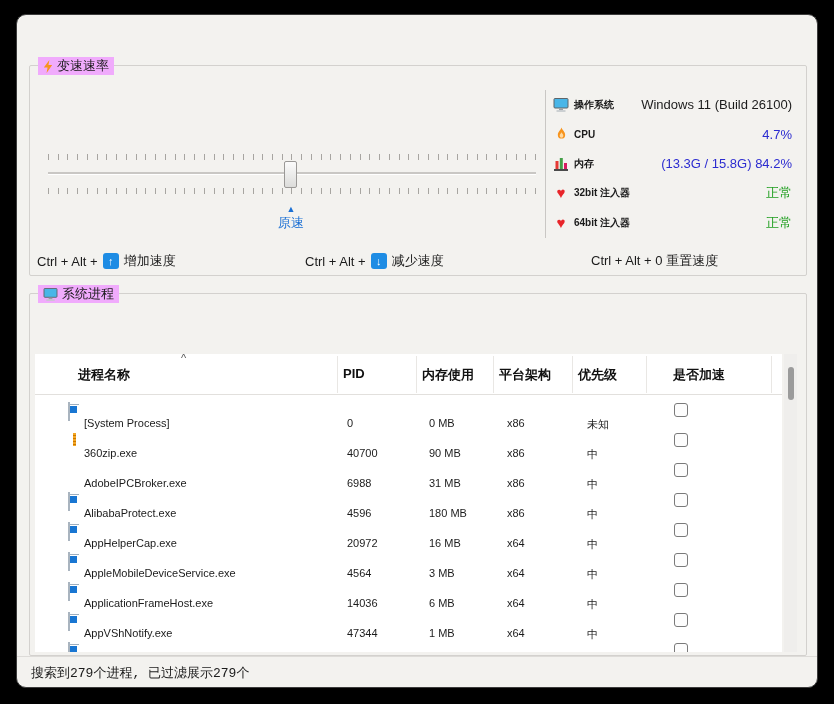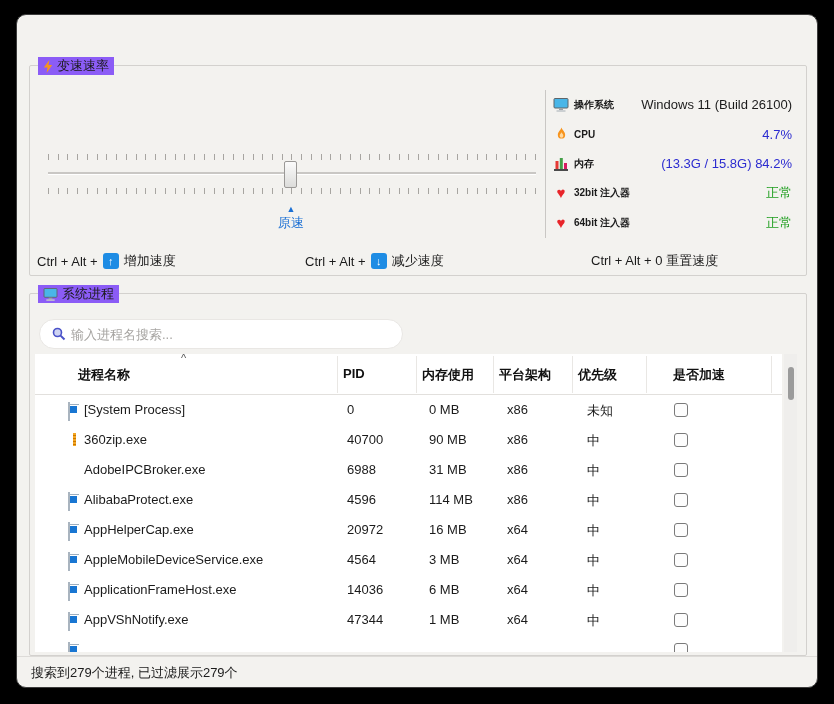--- a/index.html
+++ b/index.html
@@ -16,21 +16,21 @@
   .win-btn { position:absolute; top:4px; width:34px; height:28px; display:flex; align-items:center; justify-content:center; }
   .btn-min { left:667px; } .btn-max { left:712px; } .btn-close { left:758px; }
   .min-bar { width:11px; height:1px; background:#1b1b1b; }
   .max-box { width:10px; height:10px; border:1px solid #b8b5b1; }
   .close-glyph { font-size:17px; color:#1b1b1b; line-height:1; }
 
   
   .groupbox { position:absolute; border:1px solid #d3d1ce; border-radius:2px; }
   .gb1 { left:12px; top:50px; width:778px; height:211px; }
   .gb2 { left:12px; top:278px; width:778px; height:363px; }
-  .legend { position:absolute; top:-9px; left:8px; background:#8b5cf6; padding:0 5px;
+  .legend { position:absolute; top:-9px; left:8px; background:#f0abfc; padding:0 5px;
             font-size:13px; color:#1b1b1b; display:flex; align-items:center; gap:4px; height:18px; }
 
   
   .speed-value { position:absolute; left:179px; top:43px; width:163px; height:39px;
                  background:#0f7bd7; color:#fff; display:flex; align-items:center; justify-content:center;
                  font-family:"DejaVu Serif", serif; font-size:20px; letter-spacing:1px; }
   .ticks { position:absolute; left:18px; width:488px; height:6px;
            background:repeating-linear-gradient(to right,#a7a5a1 0 1px,transparent 1px 9.74px); }
   .ticks-top { top:88px; } .ticks-bottom { top:122px; }
   .groove { position:absolute; left:18px; top:106px; width:488px; height:3px;
@@ -68,21 +68,21 @@
   .tbl { position:absolute; left:0; top:0; width:747px; height:298px; background:#fff; overflow:hidden; }
   .thead { position:absolute; left:0; top:0; width:747px; height:41px; background:#fff; border-bottom:1px solid #e2e0dd; }
   .th { position:absolute; top:12px; font-size:13px; font-weight:bold; color:#111; white-space:nowrap; }
   .th0{left:7px;margin-left:36px;} .th1{left:308px;} .th2{left:387px;} .th3{left:464px;} .th4{left:543px;} .th5{left:618px;margin-left:20px;}
   .vsep { position:absolute; top:2px; width:1px; height:37px; background:#e9e7e4; }
   .vs1{left:302px;} .vs2{left:381px;} .vs3{left:458px;} .vs4{left:537px;} .vs5{left:611px;} .vs6{left:736px;}
   .sort-ind { position:absolute; left:146px; top:-2px; font-size:11px; color:#555; }
 
   .rows { position:absolute; left:0; top:41px; width:747px; }
   .prow { position:relative; height:30px; }
-  .prow .cell { position:absolute; top:7px; font-size:13px; color:#1b1b1b; white-space:nowrap; }
+  .prow .cell { position:absolute; top:22px; font-size:11px; color:#1b1b1b; white-space:nowrap; }
   .c-name{left:49px;} .c-pid{left:312px;} .c-mem{left:394px;} .c-arch{left:472px;} .c-prio{left:552px;}
   .prow .icwrap { position:absolute; left:33px; top:8px; width:14px; height:14px; }
   .checkbox { position:absolute; left:639px; top:8px; width:14px; height:14px; background:#fdfdfd;
               border:1px solid #7a7a7a; border-radius:3px; }
 
   
   .ic-win { width:13px; height:13px; border:1px solid #a9b4bf; background:#fff; position:relative; }
   .ic-win::before { content:""; position:absolute; left:1px; top:1px; width:9px; height:1px; background:#9fb0c0; }
   .ic-win::after  { content:""; position:absolute; left:1px; top:3px; width:7px; height:7px; background:#1976d2; }
   .ic-zip { width:13px; height:13px; background:#2f7fd6; border-radius:2px; position:relative; }
@@ -92,21 +92,21 @@
               background:linear-gradient(135deg,#ff4d3c 0%,#e83e8c 40%,#8a2be2 70%,#ff9800 100%); position:relative; }
   .ic-adobe::after { content:""; position:absolute; left:3px; top:3px; width:6px; height:6px;
                      border:1.5px solid #fff; border-radius:50%; }
 
   
   .scrollbar { position:absolute; left:749px; top:0; width:13px; height:298px; background:#efeeec; }
   .thumb { position:absolute; left:3.5px; top:13px; width:6px; height:33px; background:#9b9b9b; border-radius:3px; }
 
   
   .statusbar { position:absolute; left:0; top:641px; width:100%; height:33px; border-top:1px solid #dddbd8;
-               font-size:13px; color:#1b1b1b; display:flex; align-items:center; padding:0 14px; }
+               font-size:13px; color:#1b1b1b; display:flex; align-items:center; padding:0 14px;font-family:Liberation Mono, monospace; }
 
   svg { display:block; }
 </style>
 </head>
 <body>
 
 <div class="window">
 
 
   <div class="groupbox gb1">
@@ -192,27 +192,20 @@
   <div class="groupbox gb2">
     <div class="legend">
       <svg width="15" height="13" viewBox="0 0 16 14">
           <rect x="1" y="0.5" width="14" height="9.5" rx="1" fill="#49b6e8" stroke="#5f6569"></rect>
           <rect x="6" y="10.5" width="4" height="1.6" fill="#9aa0a4"></rect>
           <rect x="3.5" y="12.2" width="9" height="1.6" fill="#c3c7cb"></rect>
         </svg>
       <span>系统进程</span>
     </div>
 
-    <div class="search-pill">
-      <svg width="14" height="14" viewBox="0 0 14 14">
-        <circle cx="5.5" cy="5.5" r="4" fill="#cfd4f2" stroke="#4a52c8" stroke-width="1.6"></circle>
-        <line x1="8.6" y1="8.6" x2="12.5" y2="12.5" stroke="#4a52c8" stroke-width="2"></line>
-      </svg>
-      <input type="text" placeholder="输入进程名搜索..." style="">
-    </div>
 
     <div class="tablewrap">
       <div class="tbl">
         <div class="thead">
           <span class="sort-ind">^</span>
           <span class="th th0">进程名称</span>
           <span class="th th1">PID</span>
           <span class="th th2">内存使用</span>
           <span class="th th3">平台架构</span>
           <span class="th th4">优先级</span>
@@ -250,21 +243,21 @@
             <span class="cell c-pid">6988</span>
             <span class="cell c-mem">31 MB</span>
             <span class="cell c-arch">x86</span>
             <span class="cell c-prio">中</span>
             <span class="checkbox"></span>
           </div>
           <div class="prow">
             <span class="icwrap"><span class="ic-win"></span></span>
             <span class="cell c-name">AlibabaProtect.exe</span>
             <span class="cell c-pid">4596</span>
-            <span class="cell c-mem">114 MB</span>
+            <span class="cell c-mem">180 MB</span>
             <span class="cell c-arch">x86</span>
             <span class="cell c-prio">中</span>
             <span class="checkbox"></span>
           </div>
           <div class="prow">
             <span class="icwrap"><span class="ic-win"></span></span>
             <span class="cell c-name">AppHelperCap.exe</span>
             <span class="cell c-pid">20972</span>
             <span class="cell c-mem">16 MB</span>
             <span class="cell c-arch">x64</span>

